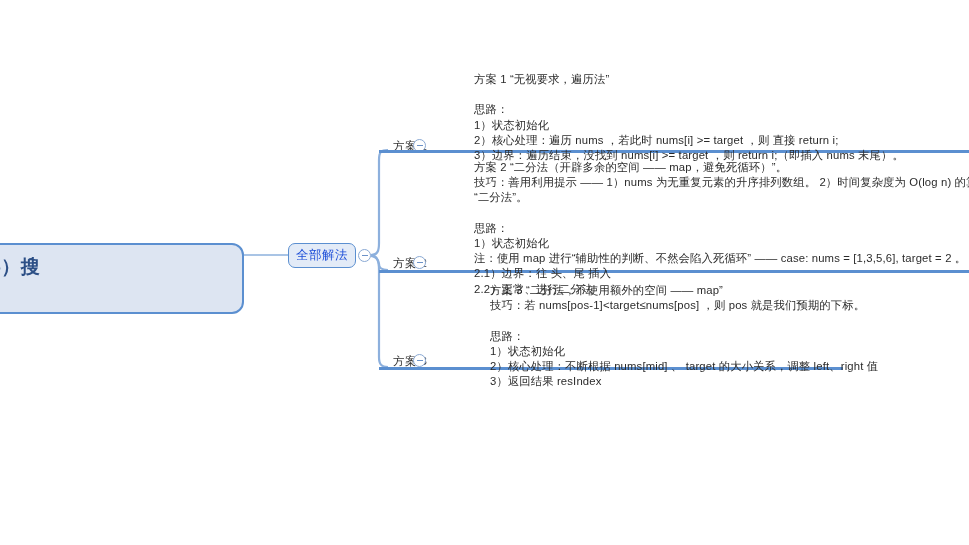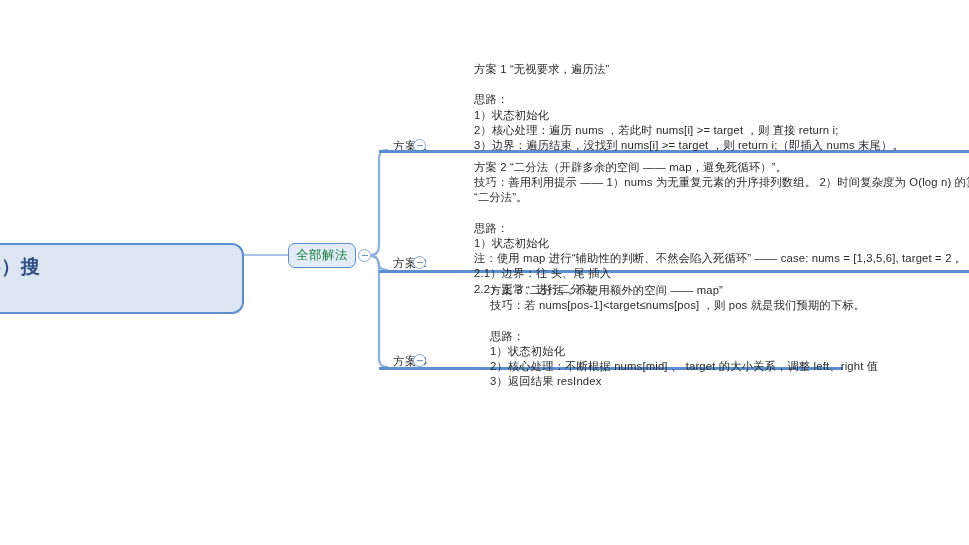--- a/index.html
+++ b/index.html
@@ -64,21 +64,21 @@
   .l1-node {
     position: absolute;
     left: 288px;
     top: 243px;
     width: 68px;
     height: 25px;
     box-sizing: border-box;
     background: #e3ebf7;
     border: 1.5px solid #5b8fd0;
     border-radius: 7px;
-    color: #15803d;
+    color: #1d4ed8;
     font-size: 12.5px;
     line-height: 22px;
     text-align: center;
     letter-spacing: 0.5px;
   }
 
   
   .toggle {
     position: absolute;
     width: 13px;
@@ -126,21 +126,21 @@
 
   
   .branch-body {
     position: absolute;
     color: #2b2b2b;
     font-size: 11.3px;
     line-height: 15.2px;
     letter-spacing: 0.15px;
     white-space: pre;
   }
-  .bb-1 { left: 474px; top: 62px; }
+  .bb-1 { left: 474px; top: 72px; }
   .bb-2 { left: 474px; top: 160px; }
   .bb-3 { left: 474px; top: 283px; margin-left: 16px; }
 </style>
 </head>
 <body>
 
 <div id="canvas">
 
   <svg id="connectors" viewBox="0 0 969 545" xmlns="http://www.w3.org/2000/svg">
 

